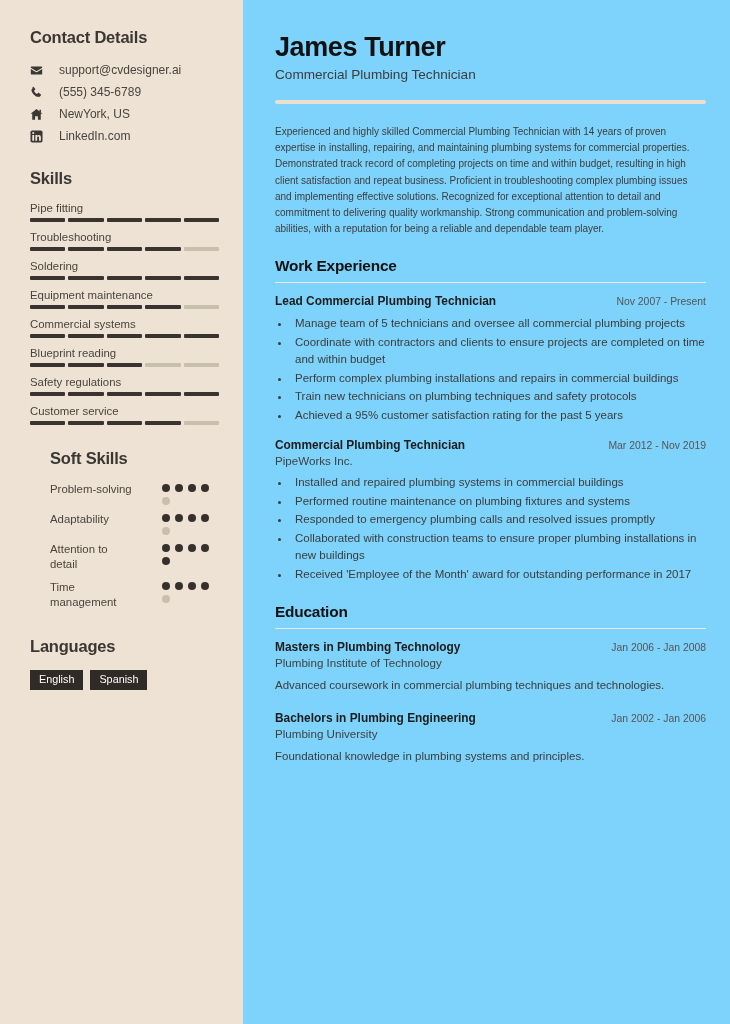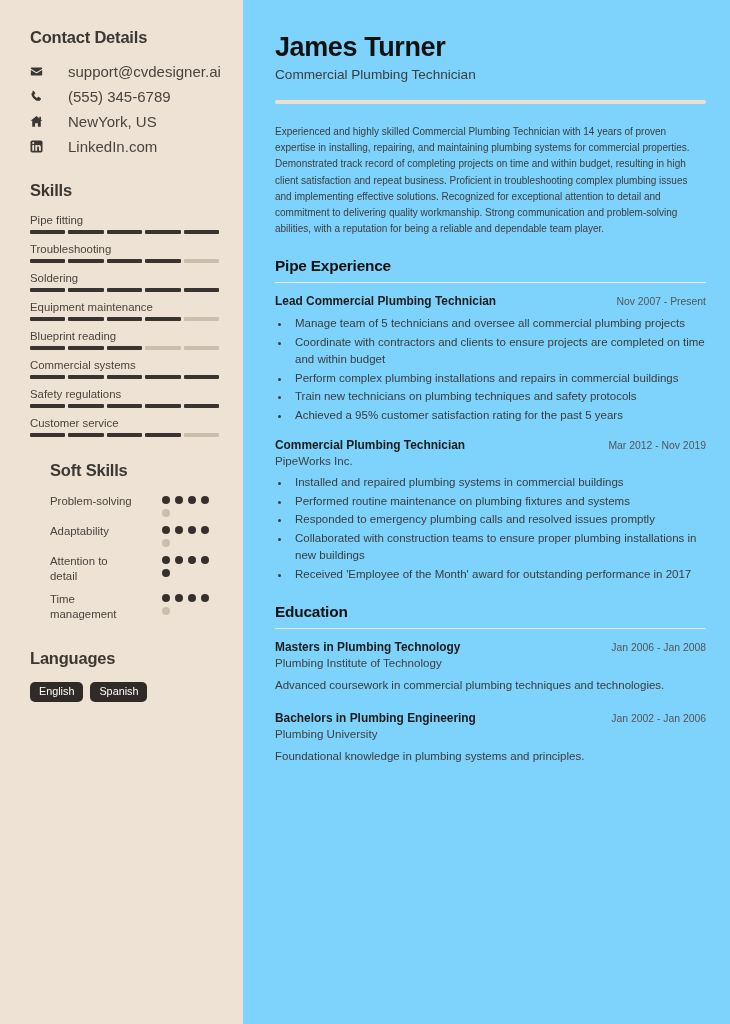--- a/index.html
+++ b/index.html
@@ -36,23 +36,23 @@
     margin-bottom: 16px;
   }
 
   .side-heading.tight { margin-bottom: 14px; }
 
   .contact-list { margin-bottom: 26px; }
 
   .contact-row {
     display: flex;
     align-items: center;
-    gap: 25px;
+    gap: 16px;
     margin-bottom: 8px;
-    font-size: 15px;
+    font-size: 12px;
     color: #4a443e;
   }
 
   .c-icon {
     width: 13px;
     height: 13px;
     flex: 0 0 13px;
     display: flex;
     align-items: center;
     justify-content: center;
@@ -120,21 +120,21 @@
   .dot.on { background: #35302c; }
 
   
   .lang-row { display: flex; gap: 7px; flex-wrap: wrap; }
 
   .lang-chip {
     background: #302b27;
     color: #ffffff;
     font-size: 10.8px;
     padding: 4px 9px 5px;
-    border-radius: 5px;
+    border-radius: 0;
     line-height: 1.1;
   }
 
   
   .main {
     flex: 1;
     padding: 32px 24px 20px 32px;
     background: #7dd3fc;
   }
 
@@ -316,37 +316,37 @@
             <div class="skill-name">Equipment maintenance</div>
             <div class="skill-bar">
               <span class="seg on"></span>
               <span class="seg on"></span>
               <span class="seg on"></span>
               <span class="seg on"></span>
               <span class="seg"></span>
             </div>
           </div>
           <div class="skill-item">
+            <div class="skill-name">Commercial systems</div>
+            <div class="skill-bar">
+              <span class="seg on"></span>
+              <span class="seg on"></span>
+              <span class="seg on"></span>
+              <span class="seg on"></span>
+              <span class="seg on"></span>
+            </div>
+          </div>
+          <div class="skill-item">
             <div class="skill-name">Blueprint reading</div>
             <div class="skill-bar">
               <span class="seg on"></span>
               <span class="seg on"></span>
               <span class="seg on"></span>
               <span class="seg"></span>
               <span class="seg"></span>
-            </div>
-          </div>
-          <div class="skill-item">
-            <div class="skill-name">Commercial systems</div>
-            <div class="skill-bar">
-              <span class="seg on"></span>
-              <span class="seg on"></span>
-              <span class="seg on"></span>
-              <span class="seg on"></span>
-              <span class="seg on"></span>
             </div>
           </div>
           <div class="skill-item">
             <div class="skill-name">Safety regulations</div>
             <div class="skill-bar">
               <span class="seg on"></span>
               <span class="seg on"></span>
               <span class="seg on"></span>
               <span class="seg on"></span>
               <span class="seg on"></span>
@@ -425,21 +425,21 @@
 
     <header>
       <h1 class="name">James Turner</h1>
       <div class="job-title">Commercial Plumbing Technician</div>
       <div class="accent-rule"></div>
     </header>
 
     <p class="summary">Experienced and highly skilled Commercial Plumbing Technician with 14 years of proven expertise in installing, repairing, and maintaining plumbing systems for commercial properties. Demonstrated track record of completing projects on time and within budget, resulting in high client satisfaction and repeat business. Proficient in troubleshooting complex plumbing issues and implementing effective solutions. Recognized for exceptional attention to detail and commitment to delivering quality workmanship. Strong communication and problem-solving abilities, with a reputation for being a reliable and dependable team player.</p>
 
     <section class="section">
-      <h2 class="section-title">Pipe Experience</h2>
+      <h2 class="section-title">Work Experience</h2>
       <div id="work-list">
           <div class="entry">
             <div class="entry-head">
               <div class="entry-role">Lead Commercial Plumbing Technician</div>
               <div class="entry-date">Nov 2007 - Present</div>
             </div>
             <ul class="bullets">
               <li>Manage team of 5 technicians and oversee all commercial plumbing projects</li>
               <li>Coordinate with contractors and clients to ensure projects are completed on time and within budget</li>
               <li>Perform complex plumbing installations and repairs in commercial buildings</li>

